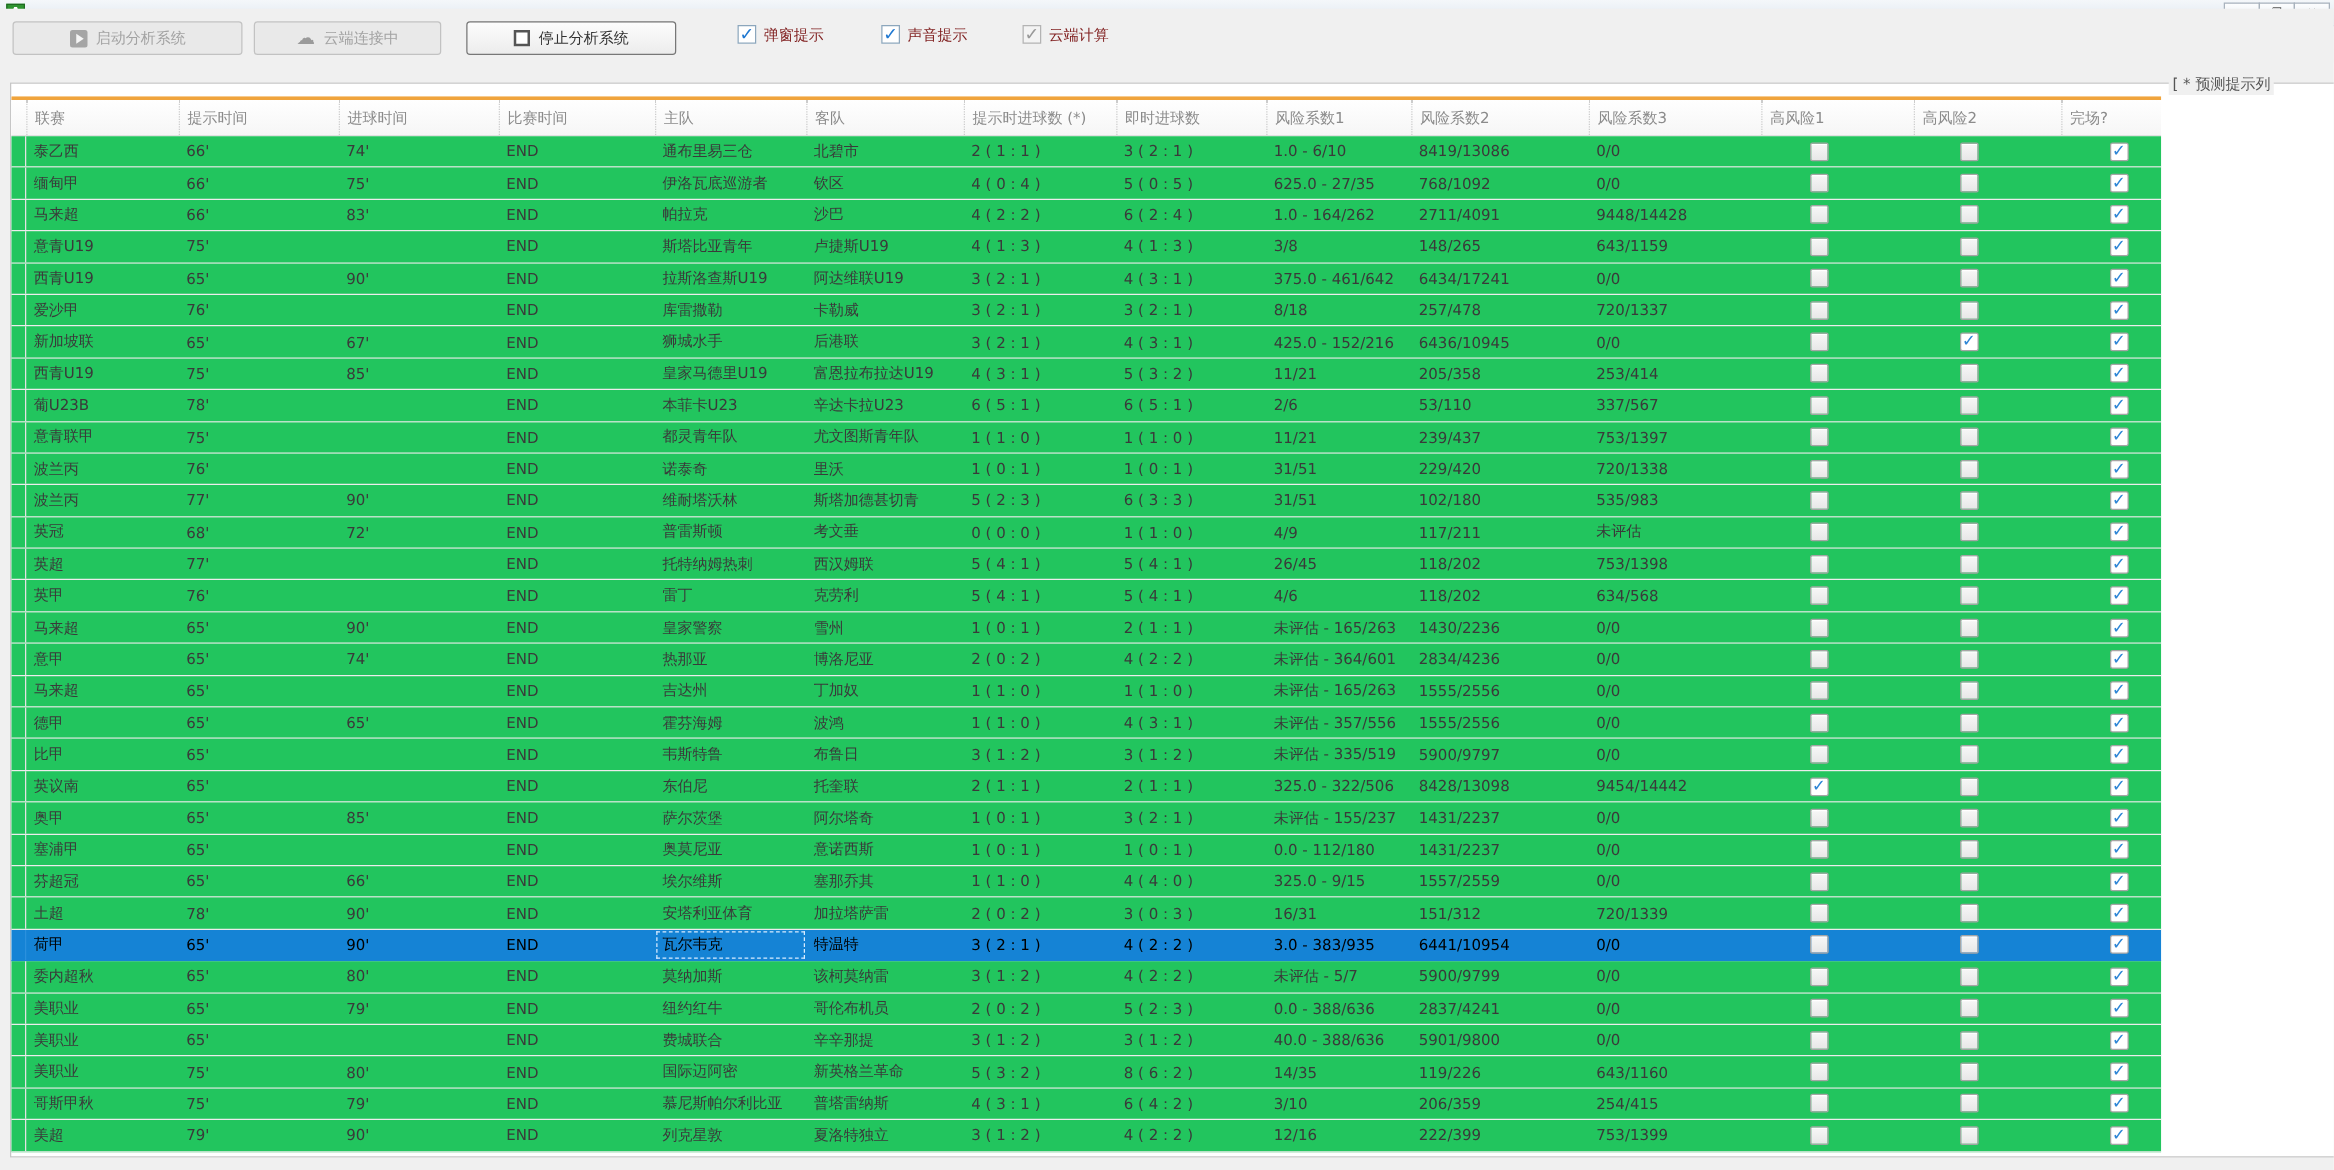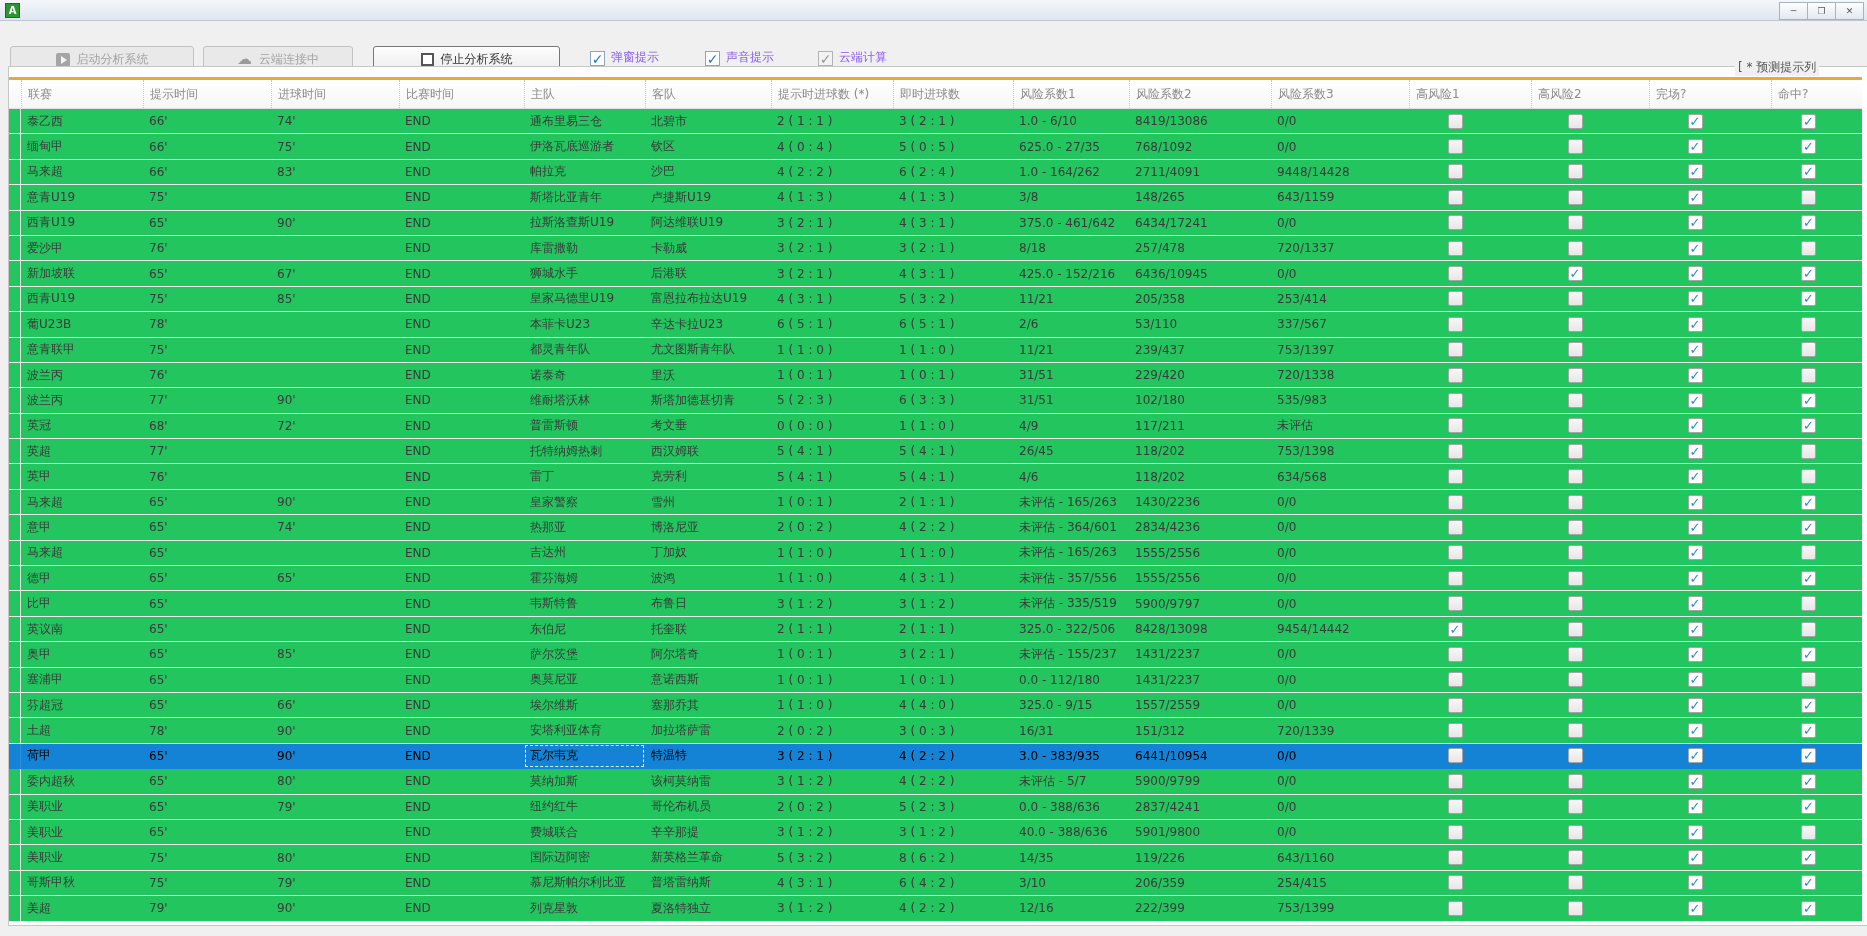--- a/index.html
+++ b/index.html
@@ -21,61 +21,61 @@
     margin-right:6px;flex:0 0 auto;
   }
   .title-text{font-size:12px;color:#1a1a1a;white-space:nowrap}
   .win-controls{position:absolute;right:3px;top:2px;display:flex}
   .win-btn{
     width:27px;height:16px;margin-left:-1px;
     border:1px solid #a8b2bd;background:linear-gradient(#fcfdfe,#e3e9ef);
     color:#555;font-size:9px;display:flex;align-items:center;justify-content:center;
   }
   
-  .toolbar{position:absolute;left:0;top:36px;width:100%;height:43px;background:#f0f0f0}
+  .toolbar{position:absolute;left:0;top:7px;width:100%;height:43px;background:#f0f0f0}
   .tb-btn{
     position:absolute;top:10px;height:27px;box-sizing:border-box;
     border:1px solid #ababab;border-radius:3px;
     background:linear-gradient(#f6f6f6,#e6e6e6);
     display:flex;align-items:center;justify-content:center;gap:7px;
     font-size:12px;color:#333;
   }
   .tb-btn.disabled{color:#a3a3a3;background:#e9e9e9;border-color:#c2c2c2}
   .tb-btn.disabled .icon-play,.tb-btn.disabled .icon-cloud{opacity:.55}
   .tb-btn.primary{background:linear-gradient(#fdfdfd,#ececec);border-color:#777}
   #btn-start{left:10px;width:184px}
   #btn-cloud{left:203px;width:150px}
-  #btn-stop{left:373px;width:187px}
+  #btn-stop{left:373px;width:168px}
   .icon-play{width:14px;height:14px;background:#6f6f6f;border-radius:2px;position:relative;flex:0 0 auto}
   .icon-play::after{
     content:"";position:absolute;left:5px;top:3px;
     border-left:6px solid #fff;border-top:4px solid transparent;border-bottom:4px solid transparent;
   }
   .icon-cloud{font-size:15px;color:#5a5a5a;line-height:15px;flex:0 0 auto}
   .icon-stop{width:9px;height:9px;border:2px solid #555;background:#fff;flex:0 0 auto}
-  .tb-check{position:absolute;top:13px;display:flex;align-items:flex-end;gap:6px;font-size:12px;color:#8b5cf6}
+  .tb-check{position:absolute;top:13px;display:flex;align-items:flex-start;gap:6px;font-size:12px;color:#7f1d1d}
   #chk-popup{left:590px}#chk-sound{left:705px}#chk-cloudcalc{left:818px}
   .cbx{
     width:15px;height:15px;box-sizing:border-box;border:1px solid #8ca6bc;background:#fff;
     display:flex;align-items:center;justify-content:center;
     font-size:14px;font-weight:bold;color:#1f78d1;flex:0 0 auto;
   }
   .cbx.checked::after{content:"✓"}
   .cbx.disabled{border-color:#b3b3b3;color:#999;background:#f3f3f3}
   
   .groupbox{
     position:absolute;left:8px;top:66px;width:1865px;height:860px;
     border:1px solid #c6c6c6;background:#fff;box-sizing:border-box;
   }
   .note{
     position:absolute;left:1735px;top:59px;z-index:5;
     font-size:12px;color:#555;background:#f0f0f0;padding:0 3px;white-space:nowrap;
   }
   
-  .grid{position:absolute;left:9px;top:77px;width:1853px;height:845px;overflow:hidden;background:#fff}
+  .grid{position:absolute;left:9px;top:77px;width:1720px;height:845px;overflow:hidden;background:#fff}
   .hdr-row{
     display:flex;height:32px;box-sizing:border-box;
     border-top:3px solid #f0a43c;border-bottom:1px solid #e0e0e0;
     background:linear-gradient(#ffffff,#f6f6f6);
   }
   .hdr-cell{
     font-size:12px;color:#8b8b8b;display:flex;align-items:center;
     padding-left:6px;box-sizing:border-box;white-space:nowrap;overflow:hidden;
     border-left:1px dotted #cccccc;
   }

